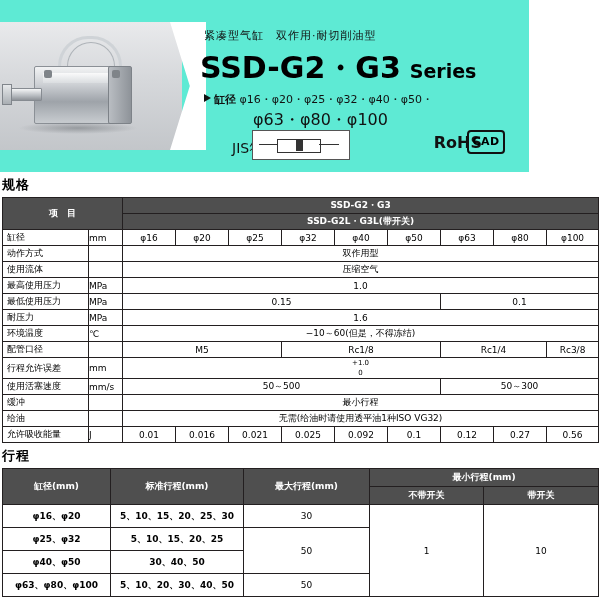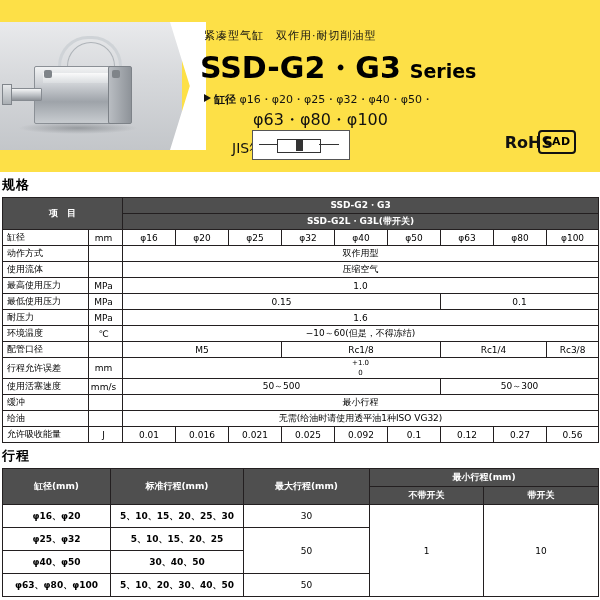--- a/index.html
+++ b/index.html
@@ -12,23 +12,23 @@
     background: #ffffff;
     font-family: "DejaVu Sans", "Liberation Sans", sans-serif;
     font-size: 9px;
     color: #000000;
     overflow: hidden;
   }
 
   
   .header {
     position: relative;
-    width: 600px;
+    width: 529px;
     height: 172px;
-    background: #fde047;
+    background: #5eead4;
     text-decoration: underline;
   }
   .header-photo {
     position: absolute;
     left: 0;
     top: 22px;
     width: 182px;
     height: 128px;
     background: linear-gradient(180deg, #e9eaec 0%, #d6d8db 45%, #c3c6ca 100%);
     overflow: hidden;
@@ -269,21 +269,21 @@
   .hd {
     background: #4f4f4f;
     color: #ffffff;
     font-weight: bold;
   }
   .lbl {
     text-align: left;
     padding-left: 4px;
   }
   .unit {
-    text-align: center;
+    text-align: left;
     padding-right: 4px;
   }
   .sup-plus {
     display: inline-block;
     vertical-align: middle;
     line-height: 1.05;
     font-size: 7px;
   }
 
   

